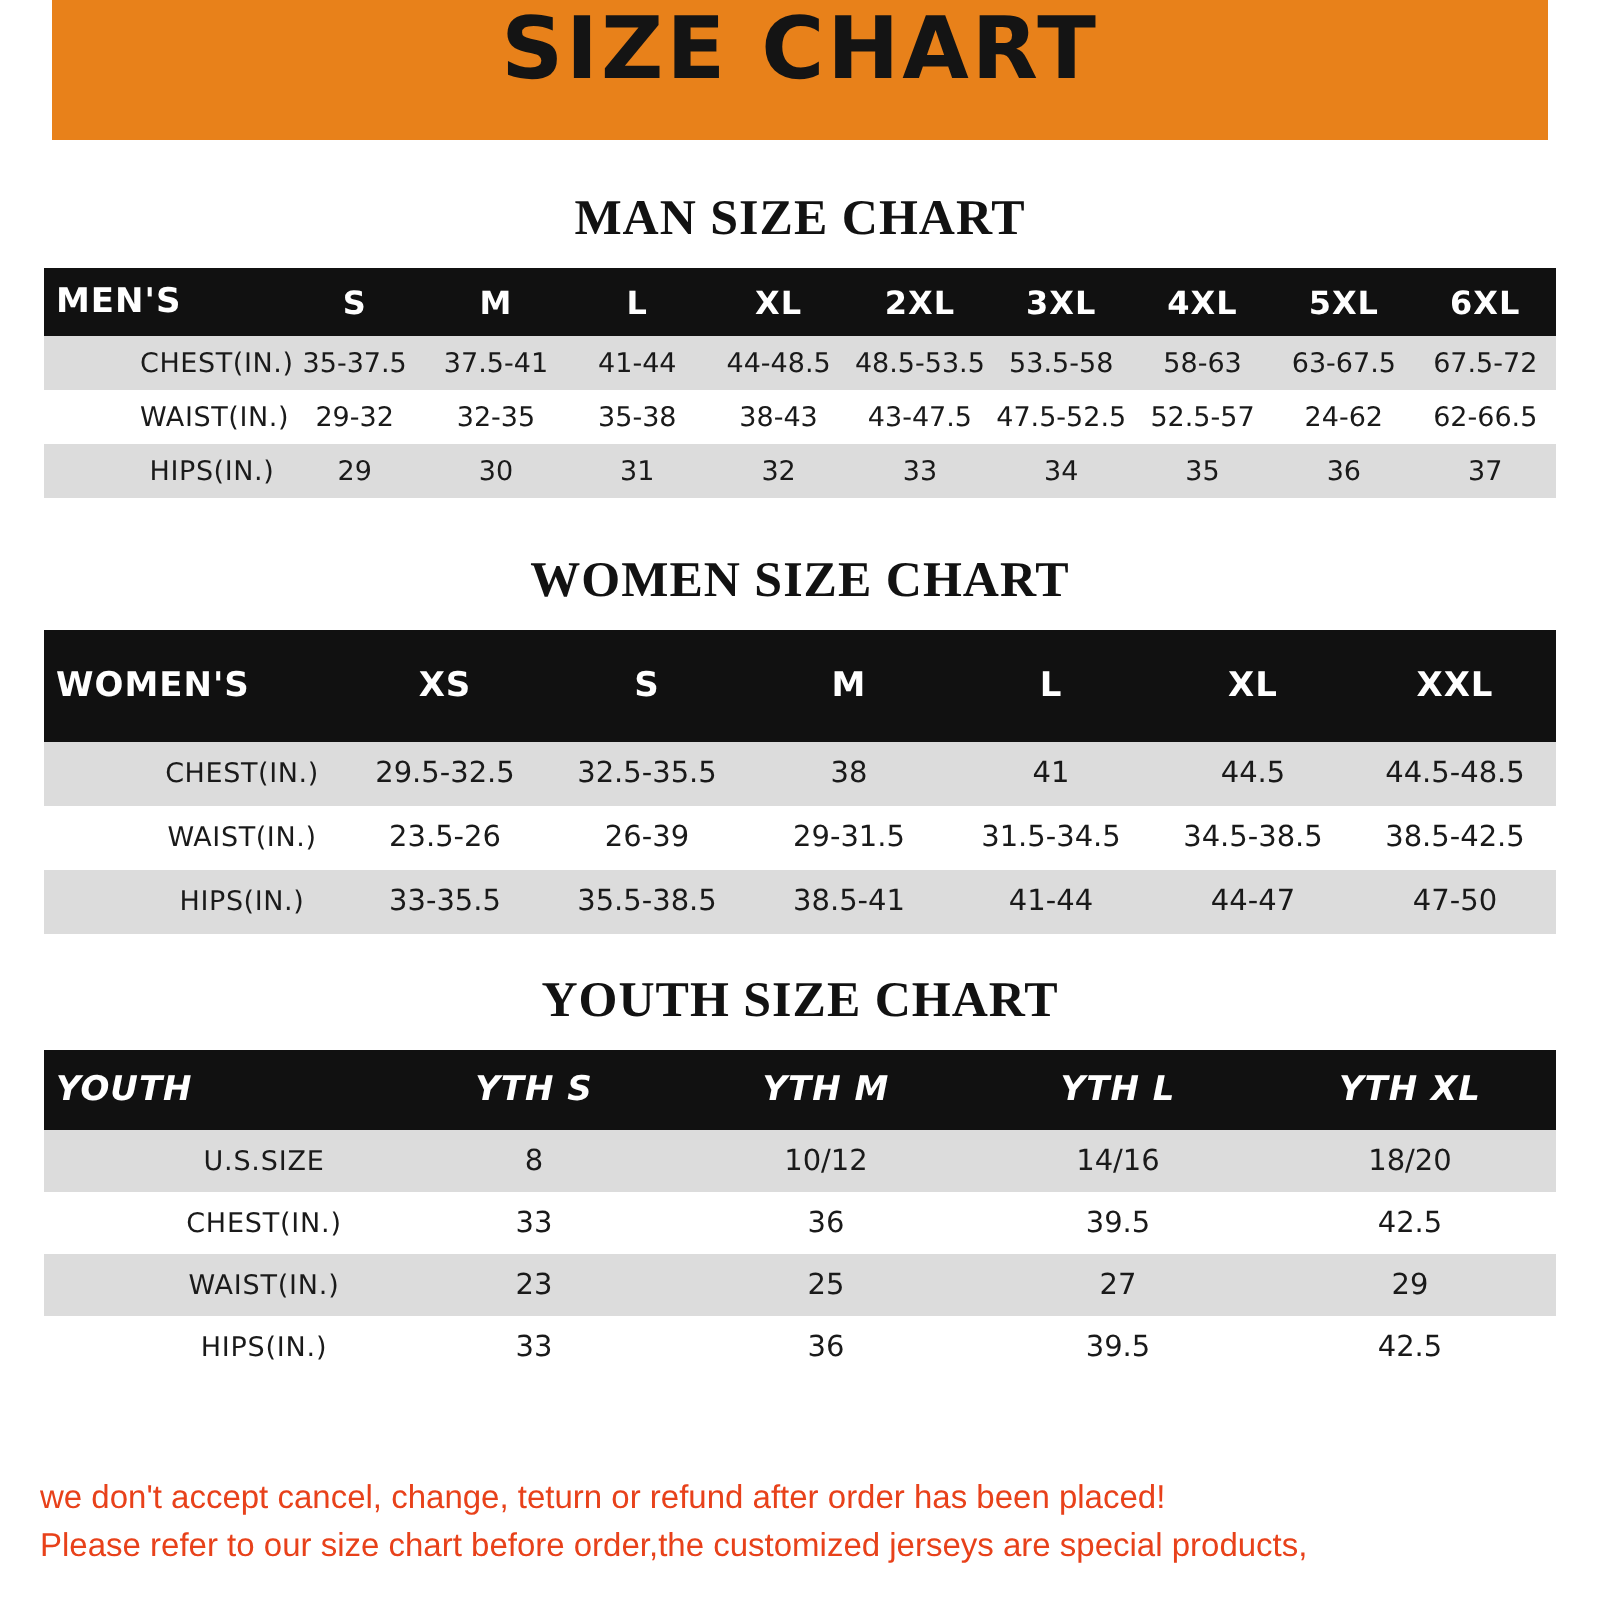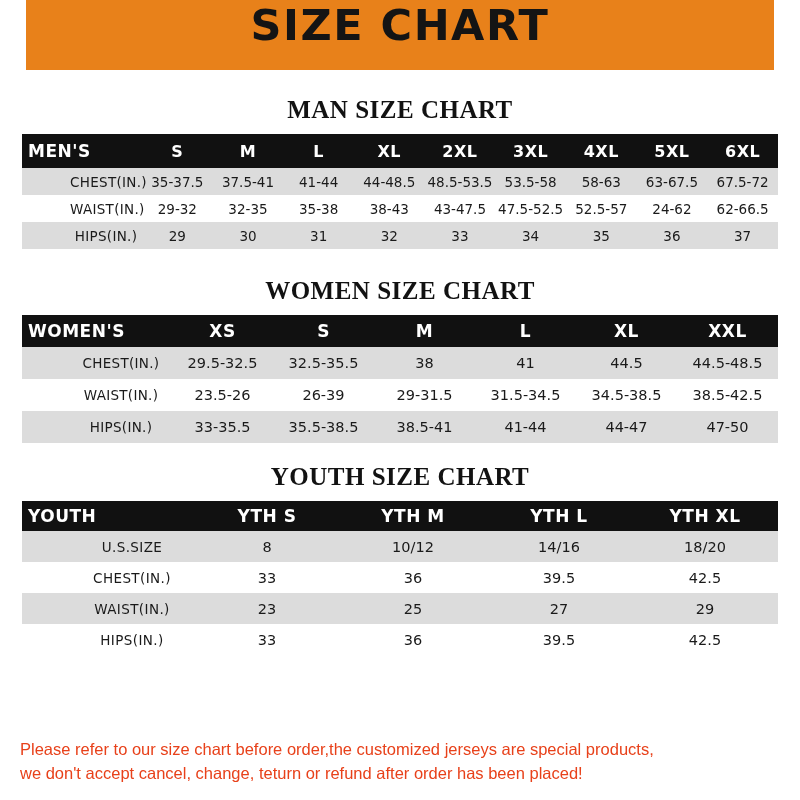--- a/index.html
+++ b/index.html
@@ -102,26 +102,26 @@
 
   
   .men-wrap { margin-top: 10px; }
   .women-wrap { margin-top: 10px; }
   .youth-wrap { margin-top: 10px; }
 
   table.men col.lab { width: 120px; }
   table.women thead th { font-size: 17px; }
   table.women col.lab { width: 150px; }
   table.women tbody td { height: 32px; font-size: 14.5px; }
-  table.women thead th { height: 32px; }
+  table.women thead th { height: 56px; }
 
   table.youth thead th { font-size: 17px; }
   table.youth col.lab { width: 172px; }
   table.youth tbody td { height: 31px; font-size: 14.5px; }
-  table.youth thead th { height: 30px; }
+  table.youth thead th { height: 40px; font-style: italic; }
   table.youth tbody td.rowlabel { letter-spacing: 0.4px; }
 
   .spacer-men { height: 26px; }
   .spacer-women { height: 28px; }
   .spacer-youth { height: 20px; }
 
   
   .notice {
     margin-top: auto;
     padding: 8px 20px 14px 20px;
@@ -326,17 +326,17 @@
             <td>36</td>
             <td>39.5</td>
             <td>42.5</td>
           </tr>
         </tbody>
       </table>
     </div>
   </div>
 
   <div class="notice">
+    <div>we don't accept cancel, change, teturn or refund after order has been placed!</div>
     <div>Please refer to our size chart before order,the customized jerseys are special products,</div>
-    <div>we don't accept cancel, change, teturn or refund after order has been placed!</div>
   </div>
 
 </div>
 
 </body></html>

